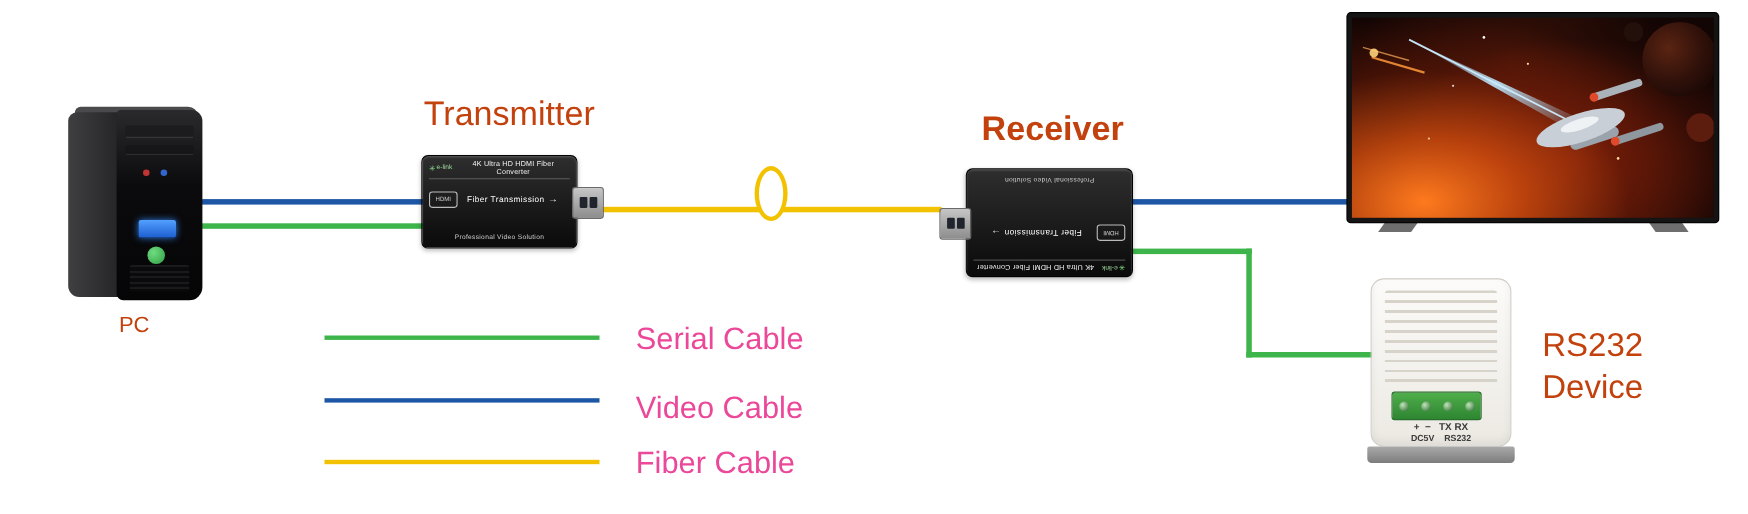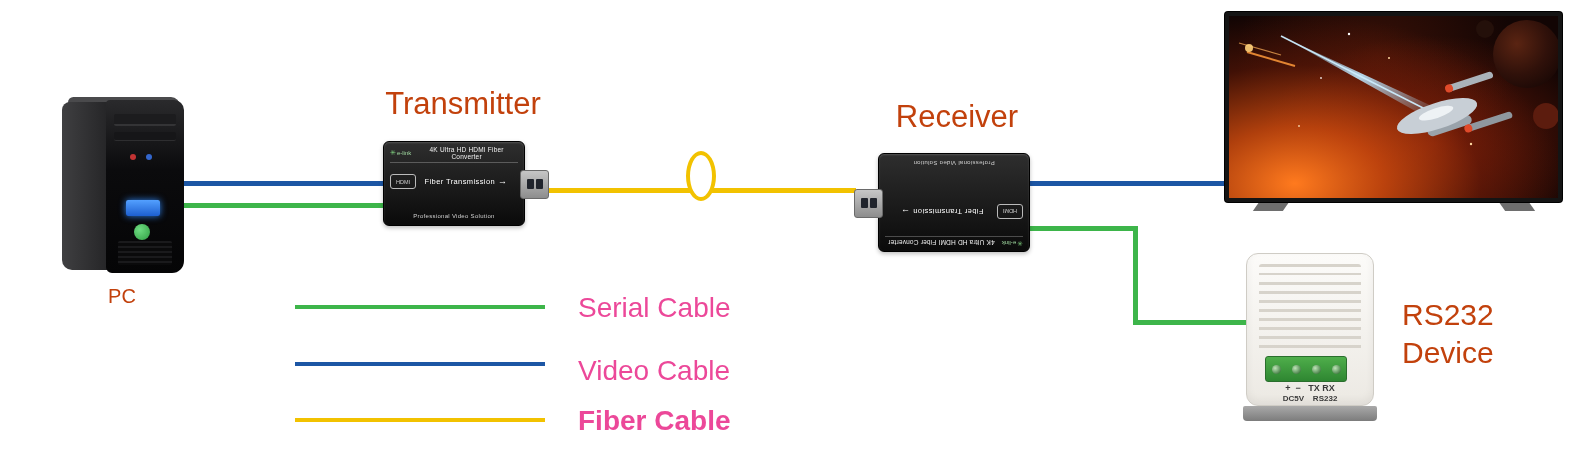--- a/index.html
+++ b/index.html
@@ -7,21 +7,21 @@
     width:1589px; height:467px;
     background:#ffffff;
     font-family:"Liberation Sans","DejaVu Sans",sans-serif;
     position:relative; overflow:hidden;
   }
   #stage { position:absolute; left:0; top:0; width:1589px; height:467px; }
 
   
   .lbl { position:absolute; color:#c2410c; z-index:3; }
   .lbl-transmitter { left:368px; top:86px;  width:190px; text-align:center; font-size:31px; font-weight:500; }
-  .lbl-receiver    { left:877px; top:99px;  width:160px; text-align:center; font-size:31px; font-weight:400; }
+  .lbl-receiver    { left:877px; top:99px;  width:160px; text-align:center; font-size:31px; font-weight:700; }
   .lbl-distance    { left:650px; top:210px; width:120px; text-align:center; font-size:33px; font-weight:700; color:#222; }
   .lbl-pc          { left:22px;  top:278px; width:200px; text-align:center; font-size:20px; line-height:37px; }
   .lbl-rs232       { left:1402px;top:296px; width:160px; text-align:left;  font-size:30px; line-height:38px; }
 
   
   .cable { position:absolute; z-index:1; }
   .c-serial { background:#3db54a; }
   .c-video  { background:#1c56a4; }
   .c-fiber  { background:#f2c200; }
   .cab-pc-video   { left:174px; top:181px; width:212px; height:5px; }
@@ -37,21 +37,21 @@
   }
 
   
   .legend-line { position:absolute; width:250px; height:4px; z-index:1; }
   .leg-line-serial { left:295px; top:305px; }
   .leg-line-video  { left:295px; top:362px; }
   .leg-line-fiber  { left:295px; top:418px; }
   .legend-text { position:absolute; left:578px; font-size:28px; color:#ec4899; font-weight:500; z-index:3; }
   .leg-text-serial { top:292px; }
   .leg-text-video  { top:355px; }
-  .leg-text-fiber  { top:405px;font-weight:bold; }
+  .leg-text-fiber  { top:405px; }
 
   
   .pc { position:absolute; left:62px; top:97px; width:122px; height:176px; z-index:2; }
   .pc-top  { position:absolute; left:6px; top:0; right:4px; height:9px; background:#4a4a4c; border-radius:6px 10px 0 0; }
   .pc-side { position:absolute; left:0; top:5px; width:50px; height:168px; background:linear-gradient(90deg,#3f3f41,#232325); border-radius:8px 0 0 10px; }
   .pc-frontface { position:absolute; left:44px; top:3px; width:78px; height:173px;
     background:linear-gradient(180deg,#2a2a2c,#0b0b0d 40%,#050506); border-radius:4px 10px 12px 6px; }
   .pc-drive  { position:absolute; top:14px; left:8px; right:8px; height:10px; background:#1c1c1e; border-bottom:2px solid #343436; border-radius:2px; }
   .pc-drive2 { position:absolute; top:32px; left:8px; right:8px; height:8px;  background:#161618; border-bottom:1px solid #2e2e30; border-radius:2px; }
   .pc-btn-red  { position:absolute; top:54px; left:24px; width:6px; height:6px; border-radius:50%; background:#c23333; }

